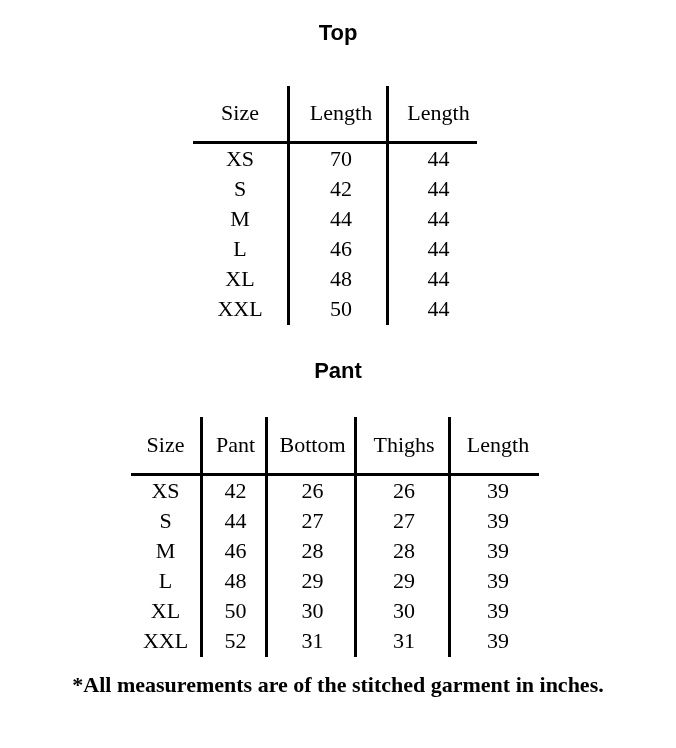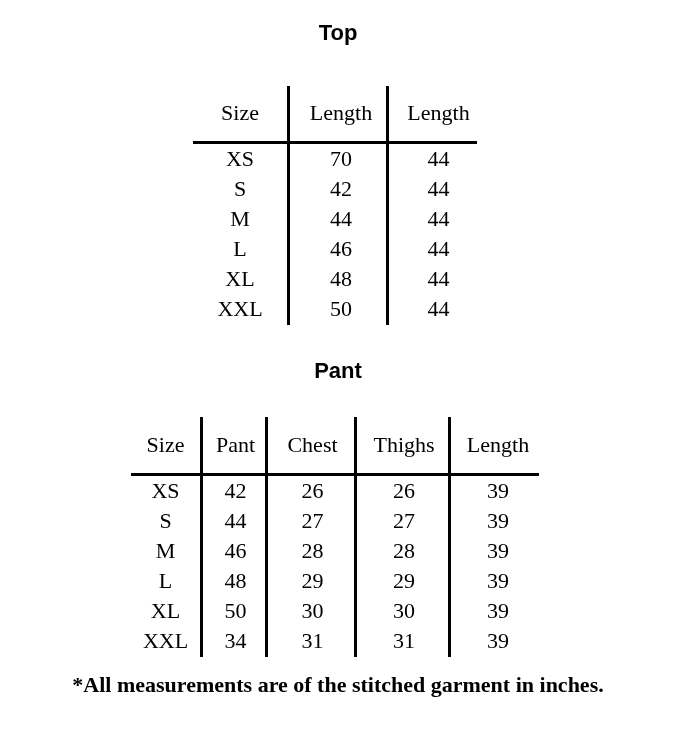--- a/index.html
+++ b/index.html
@@ -58,21 +58,21 @@
 
 <div>
   <div class="vline" style="left:200px; top:417px; height:240px;"></div>
   <div class="vline" style="left:265px; top:417px; height:240px;"></div>
   <div class="vline" style="left:354px; top:417px; height:240px;"></div>
   <div class="vline" style="left:448px; top:417px; height:240px;"></div>
   <div class="hline" style="left:131px; top:473px; width:408px;"></div>
   <div id="pant-cells">
       <div class="cell hdr" style="left: 131px; width: 69px; top: 430px;">Size</div>
       <div class="cell hdr" style="left: 203px; width: 65px; top: 430px;">Pant</div>
-      <div class="cell hdr" style="left: 268px; width: 89px; top: 430px;">Chest</div>
+      <div class="cell hdr" style="left: 268px; width: 89px; top: 430px;">Bottom</div>
       <div class="cell hdr" style="left: 357px; width: 94px; top: 430px;">Thighs</div>
       <div class="cell hdr" style="left: 451px; width: 94px; top: 430px;">Length</div>
       <div class="cell" style="left: 131px; width: 69px; top: 476px;">XS</div>
       <div class="cell" style="left: 203px; width: 65px; top: 476px;">42</div>
       <div class="cell" style="left: 268px; width: 89px; top: 476px;">26</div>
       <div class="cell" style="left: 357px; width: 94px; top: 476px;">26</div>
       <div class="cell" style="left: 451px; width: 94px; top: 476px;">39</div>
       <div class="cell" style="left: 131px; width: 69px; top: 506px;">S</div>
       <div class="cell" style="left: 203px; width: 65px; top: 506px;">44</div>
       <div class="cell" style="left: 268px; width: 89px; top: 506px;">27</div>
@@ -87,20 +87,20 @@
       <div class="cell" style="left: 203px; width: 65px; top: 566px;">48</div>
       <div class="cell" style="left: 268px; width: 89px; top: 566px;">29</div>
       <div class="cell" style="left: 357px; width: 94px; top: 566px;">29</div>
       <div class="cell" style="left: 451px; width: 94px; top: 566px;">39</div>
       <div class="cell" style="left: 131px; width: 69px; top: 596px;">XL</div>
       <div class="cell" style="left: 203px; width: 65px; top: 596px;">50</div>
       <div class="cell" style="left: 268px; width: 89px; top: 596px;">30</div>
       <div class="cell" style="left: 357px; width: 94px; top: 596px;">30</div>
       <div class="cell" style="left: 451px; width: 94px; top: 596px;">39</div>
       <div class="cell" style="left: 131px; width: 69px; top: 626px;">XXL</div>
-      <div class="cell" style="left: 203px; width: 65px; top: 626px;">34</div>
+      <div class="cell" style="left: 203px; width: 65px; top: 626px;">52</div>
       <div class="cell" style="left: 268px; width: 89px; top: 626px;">31</div>
       <div class="cell" style="left: 357px; width: 94px; top: 626px;">31</div>
       <div class="cell" style="left: 451px; width: 94px; top: 626px;">39</div>
     </div>
 </div>
 
 <div class="note">*All measurements are of the stitched garment in inches.</div>
 
 </body></html>

